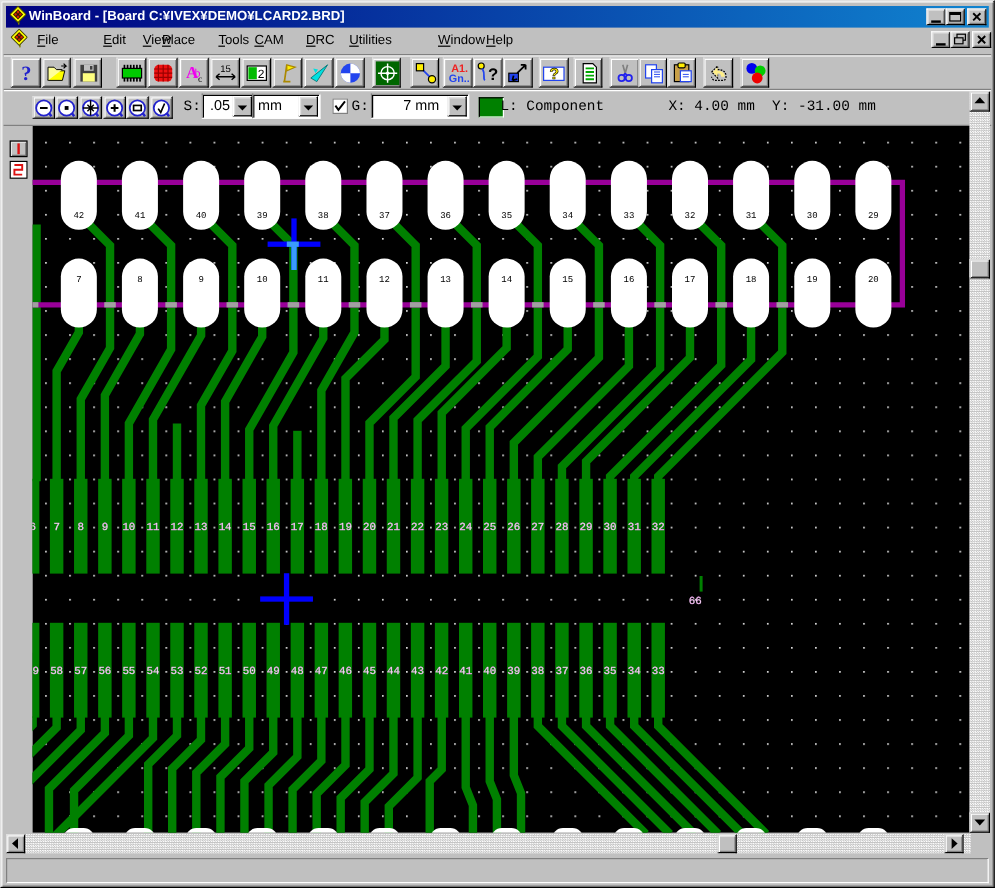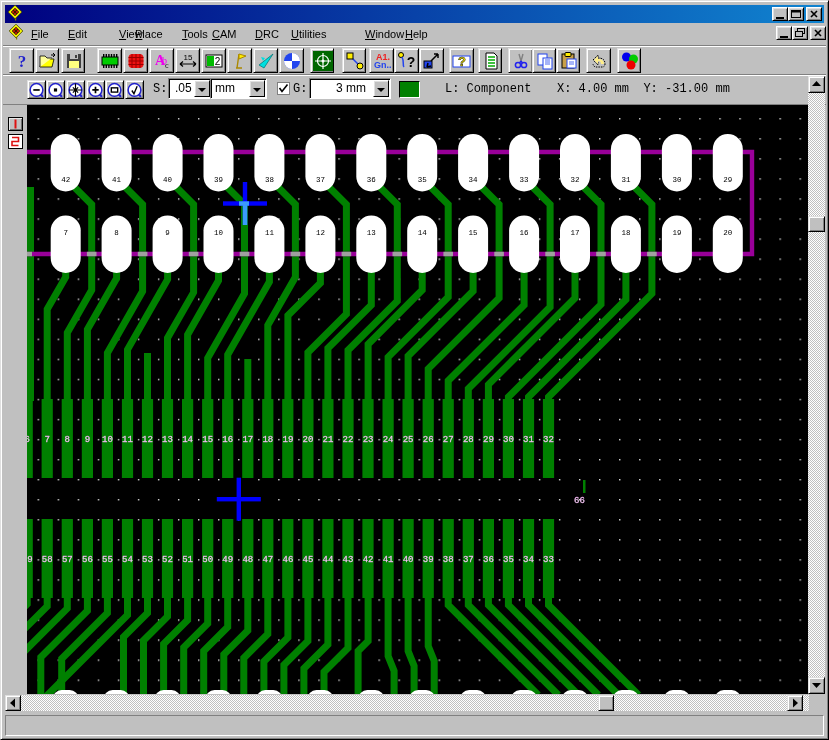--- a/index.html
+++ b/index.html
@@ -42,20 +42,21 @@
       <rect x="7" y="12" width="1.2" height="3.5" fill="#808000"></rect>
       <g transform="rotate(45 7 7)">
           <rect x="2.2" y="2.2" width="9.6" height="9.6" fill="#ffff00" stroke="#404000" stroke-width="0.8"></rect>
       <rect x="4" y="4" width="6" height="6" fill="#301800"></rect>
       <circle cx="5.6" cy="5.6" r="1.1" fill="#cc2200"></circle>
           <circle cx="8.4" cy="5.6" r="1.1" fill="#cc2200"></circle>
       <circle cx="5.6" cy="8.4" r="1.1" fill="#cc2200"></circle>
           <circle cx="8.4" cy="8.4" r="1.1" fill="#cc2200"></circle>
         </g>
     </svg>
+    <span class="txt">WinBoard - [Board C:¥IVEX¥DEMO¥LCARD2.BRD]</span>
     <div class="tbtn" style="right:36px;top:2px"><svg width="14" height="12">
           <rect x="3" y="9" width="8" height="2" fill="#000"></rect>
         </svg></div>
     <div class="tbtn" style="right:20px;top:2px"><svg width="14" height="12">
           <rect x="2.5" y="2.5" width="9" height="7" fill="none" stroke="#000" stroke-width="1"></rect>
           <rect x="2.5" y="2.5" width="9" height="2" fill="#000"></rect>
         </svg></div>
     <div class="tbtn" style="right:2px;top:2px"><svg width="14" height="12">
           <path d="M4 3 L10 9 M10 3 L4 9" stroke="#000" stroke-width="1.6"></path>
         </svg></div>
@@ -66,21 +67,21 @@
       <g transform="rotate(45 7 7)">
           <rect x="2.2" y="2.2" width="9.6" height="9.6" fill="#ffff00" stroke="#404000" stroke-width="0.8"></rect>
       <rect x="4" y="4" width="6" height="6" fill="#301800"></rect>
       <circle cx="5.6" cy="5.6" r="1.1" fill="#cc2200"></circle>
           <circle cx="8.4" cy="5.6" r="1.1" fill="#cc2200"></circle>
       <circle cx="5.6" cy="8.4" r="1.1" fill="#cc2200"></circle>
           <circle cx="8.4" cy="8.4" r="1.1" fill="#cc2200"></circle>
         </g>
     </svg>
     <span class="it" style="left:30px"><u>F</u>ile</span>
-    <span class="it" style="left:67px"><u>E</u>dit</span>
+    <span class="it" style="left:85px"><u>E</u>dit</span>
     <span class="it" style="left:118px"><u>V</u>iew</span>
     <span class="it" style="left:134px"><u>P</u>lace</span>
     <span class="it" style="left:181px"><u>T</u>ools</span>
     <span class="it" style="left:211px"><u>C</u>AM</span>
     <span class="it" style="left:254px"><u>D</u>RC</span>
     <span class="it" style="left:290px"><u>U</u>tilities</span>
     <span class="it" style="left:364px"><u>W</u>indow</span>
     <span class="it" style="left:404px"><u>H</u>elp</span>
     <div class="tbtn" style="right:36px;top:2px"><svg width="14" height="12">
           <rect x="3" y="9" width="8" height="2" fill="#000"></rect>
@@ -318,29 +319,29 @@
             <path d="M3 7 L11 7 L7 11 Z" fill="#000"></path>
           </svg>
         </div>
       </div>
     <svg style="position:absolute;left:274px;top:7px" width="13" height="13">
         <rect x="0.5" y="0.5" width="12" height="12" fill="#fff" stroke="#808080"></rect>
         <path d="M2.5 6 L5 9.5 L10.5 2.5" stroke="#000" stroke-width="1.6" fill="none"></path>
       </svg>
     <span class="lbl" style="left:290px">G:</span>
     <div class="dd" style="left:306px;width:82px">
-        <span style="position:absolute;left:26px;top:2px">3 mm</span>
+        <span style="position:absolute;left:26px;top:2px">7 mm</span>
         <div class="ar">
           <svg width="14" height="17" style="position:absolute;left:0px;top:0px">
             <path d="M3 7 L11 7 L7 11 Z" fill="#000"></path>
           </svg>
         </div>
       </div>
     <div style="position:absolute;left:396px;top:6px;width:21px;height:17px;background:#008000;border:1px solid;border-color:#000 #fff #fff #000"></div>
-    <span class="lbl" style="left:442px">L: Component</span>
+    <span class="lbl" style="left:414px">L: Component</span>
     <span class="lbl" style="left:554px">X: 4.00 mm&nbsp;&nbsp;Y:&nbsp;-31.00 mm</span>
   </div>
   <div style="position:absolute;left:2px;right:2px;top:103px;height:1px;background:#808080"></div>
   <div class="sidebar">
     <div style="position:absolute;left:3px;top:12px;width:15px;height:14px;background:#c0c0c0;border:1px solid #000;box-shadow:inset 1px 1px 0 #e8e8e8, inset -1px -1px 0 #707070">
       <svg width="13" height="12" style="display:block">
           <rect x="5.5" y="1.5" width="2" height="9" fill="#dd1111"></rect>
         </svg>
       </div>
     <div style="position:absolute;left:3px;top:29px;width:15px;height:15px;background:#fff;border:1px solid #000">

